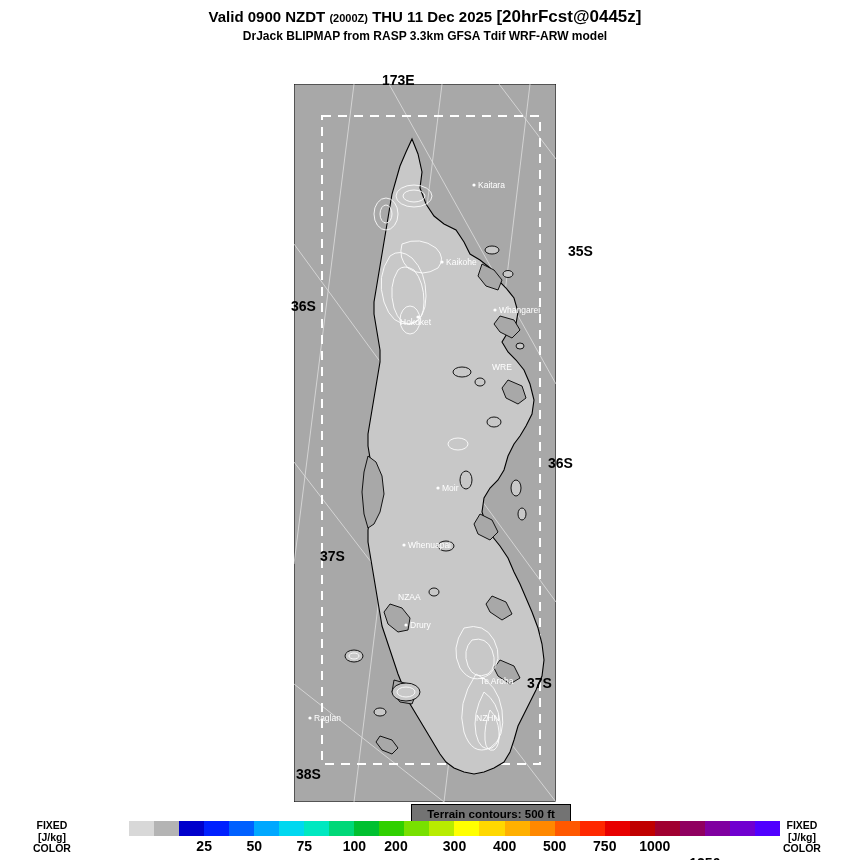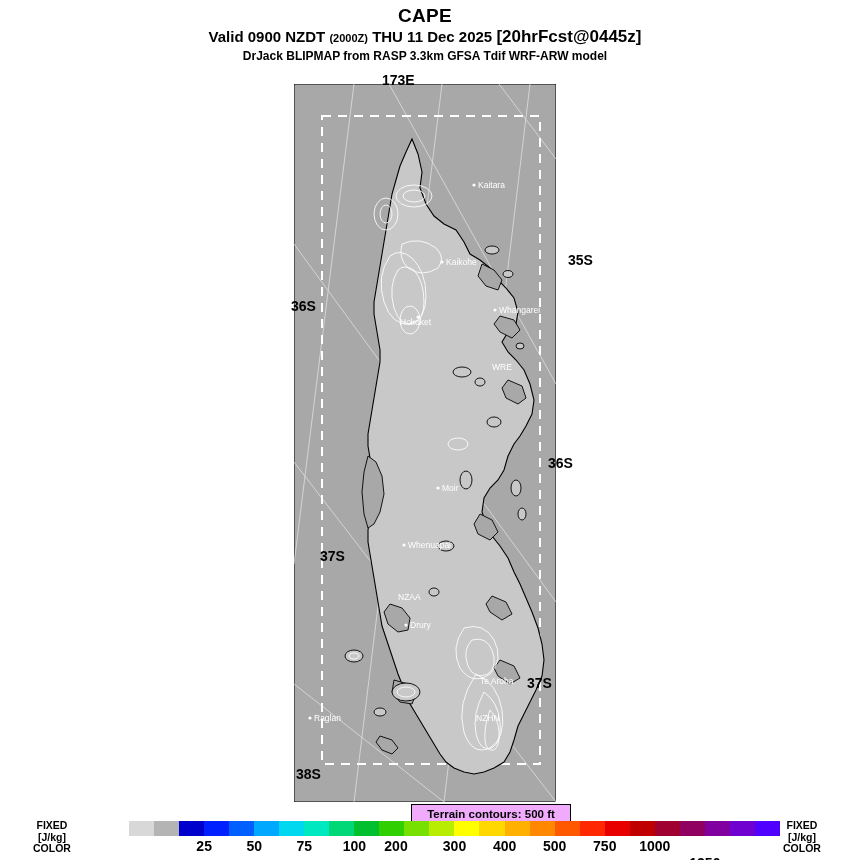--- a/index.html
+++ b/index.html
@@ -69,21 +69,21 @@
   }
 
   
   #terrain-note {
     position: absolute;
     left: 411px;
     top: 804px;
     width: 160px;
     height: 18px;
     border: 1px solid #000;
-    background: #f0abfc;
+    background: #737373;
     font-size: 11.5px;
     font-weight: bold;
     text-align: center;
     line-height: 18px;
     box-sizing: border-box;
   }
 
   
   #legend {
     position: absolute;
@@ -130,21 +130,20 @@
     font-size: 14px;
     font-weight: bold;
     transform: translateX(-50%);
     white-space: nowrap;
   }
 </style>
 </head>
 <body>
 
 <div id="header">
-  <div id="title-main">CAPE</div>
   <div id="title-line2">
     <span>Valid 0900 NZDT</span>
     <span class="small">(2000Z)</span>
     <span>THU 11 Dec 2025</span>
     <span class="bracket">[20hrFcst@0445z]</span>
   </div>
   <div id="title-line3">DrJack BLIPMAP from RASP 3.3km GFSA Tdif WRF-ARW model</div>
 </div>
 
 <div id="map-wrap">
@@ -281,21 +280,21 @@
             <circle cx="16" cy="634" r="1.6" fill="#ffffff"></circle>
             <text x="20" y="637">Raglan</text>
           </g>
       </g>
     </g>
   </svg>
 </div>
 
 <div id="axis-labels">
   <span class="axis-label" style="left:382px;top:72px;">173E</span>
-  <span class="axis-label" style="left:568px;top:252px;">35S</span>
+  <span class="axis-label" style="left:568px;top:243px;">35S</span>
   <span class="axis-label" style="left:291px;top:298px;">36S</span>
   <span class="axis-label" style="left:548px;top:455px;">36S</span>
   <span class="axis-label" style="left:320px;top:548px;">37S</span>
   <span class="axis-label" style="left:527px;top:675px;">37S</span>
   <span class="axis-label" style="left:296px;top:766px;">38S</span>
 </div>
 
 <div id="terrain-note">Terrain contours: 500 ft</div>
 
 <div id="legend">

